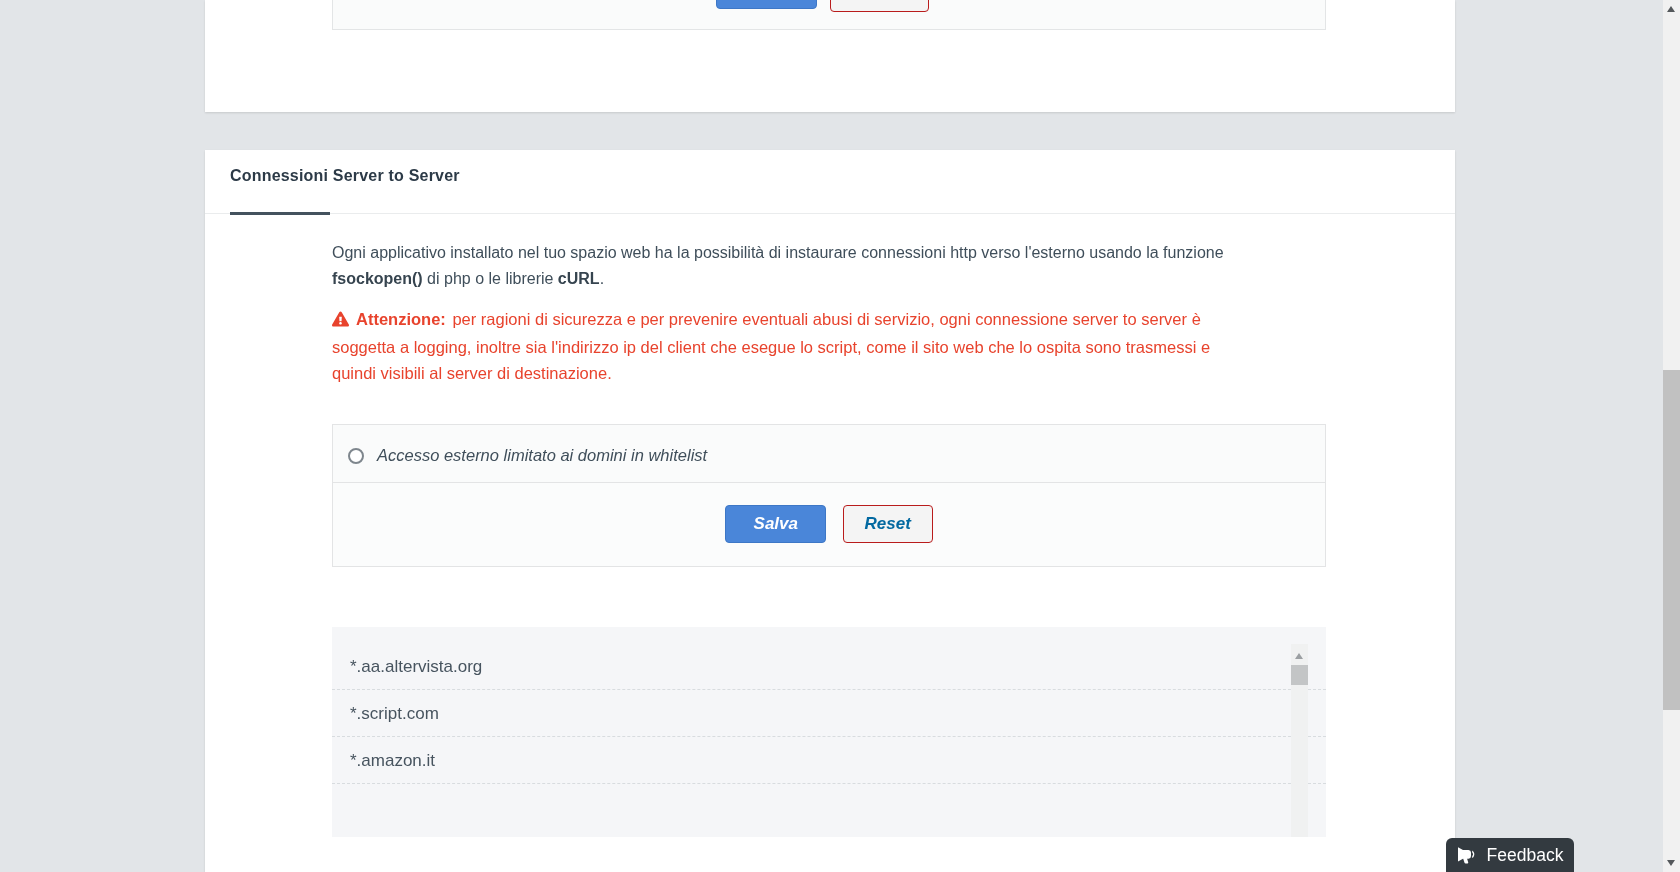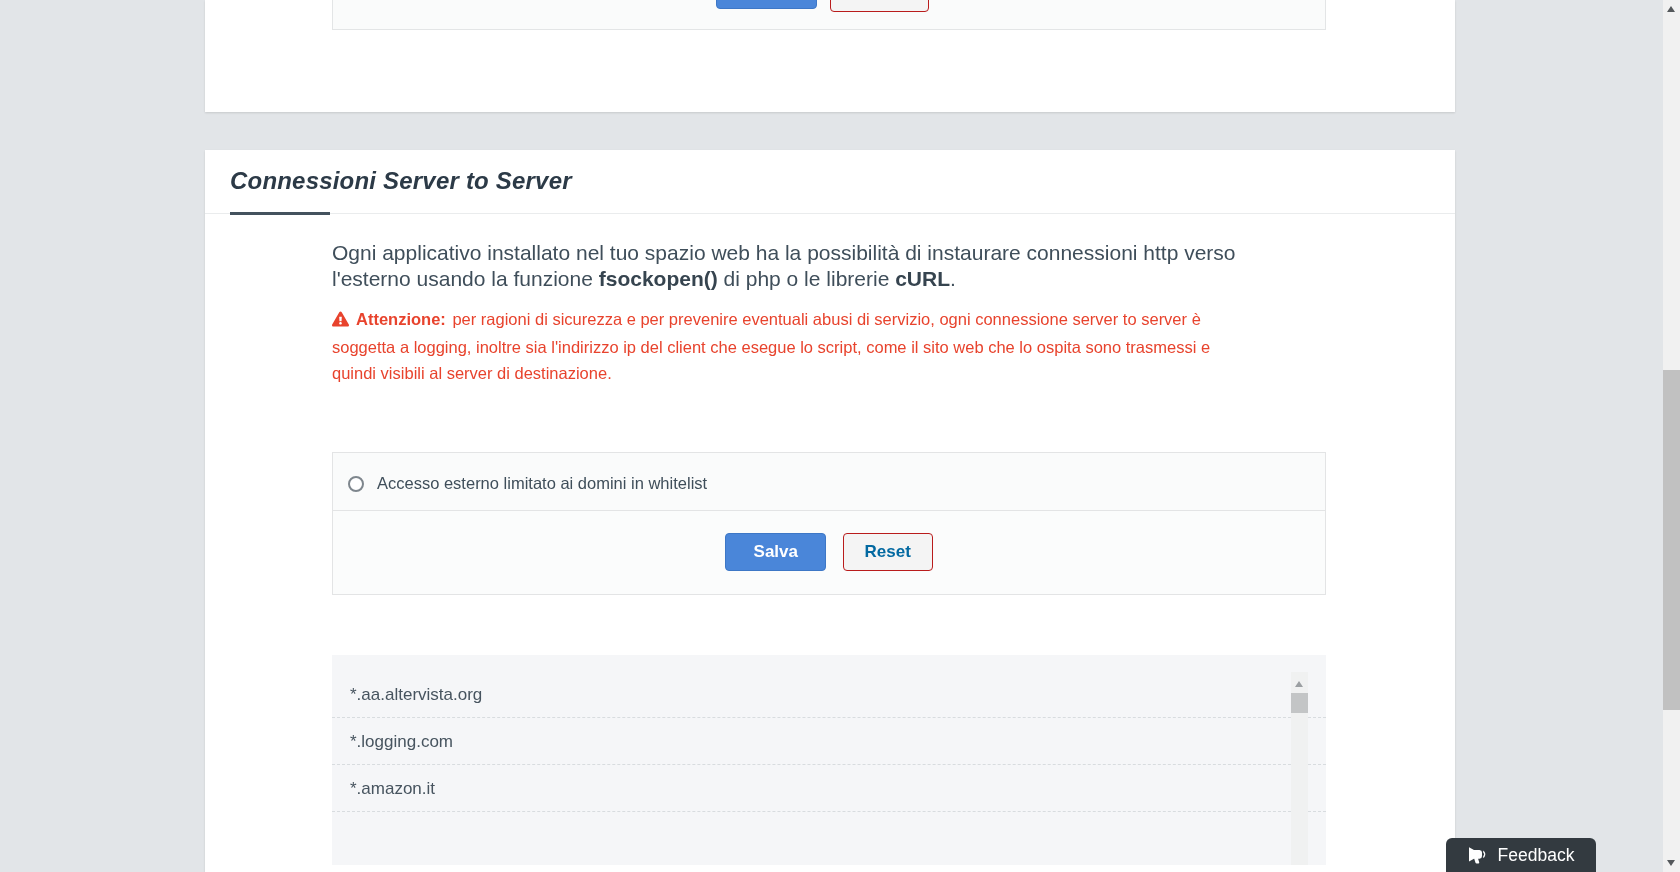--- a/index.html
+++ b/index.html
@@ -26,41 +26,41 @@
     border-radius:4px; height:38px; line-height:36px; cursor:pointer;
   }
   .btn-blue { background:#4a86d9; border:1px solid #3d77c6; color:#fff; }
   .btn-gray { background:#f4f4f4; border:1px solid #b91c1c; color:#0369a1; }
   #top-salva { position:absolute; left:511px; top:-29px; width:101px; }
   #top-reset { position:absolute; left:625px; top:-26px; width:99px; }
 
   
   .card-header { position:relative; height:64px; border-bottom:1px solid #eaeced; }
   .card-title {
-    position:absolute; left:25px; top:17px; font-size:24px; font-weight:bold;
-    color:#2c3a47; letter-spacing:.2px;font-style:italic;
+    position:absolute; left:25px; top:17px; font-size:16px; font-weight:bold;
+    color:#2c3a47; letter-spacing:.2px;
   }
   .title-accent {
     position:absolute; left:25px; bottom:-2px; width:100px; height:3px; background:#44525e;
   }
 
   .card-body { position:relative; padding:14px 129px 0 127px; }
 
   .intro {
-    margin-top:12px; font-size:21px; line-height:26px; color:#3f4e5a; max-width:912px;
+    margin-top:12px; font-size:16px; line-height:26px; color:#3f4e5a; max-width:912px;
   }
   .intro b { color:#36444f; }
   .warning {
     margin-top:14px; font-size:16.5px; line-height:26px; color:#e8432d; max-width:916px;
   }
   .warning b { padding-right:2px; }
   .warn-icon { display:inline-block; vertical-align:-2px; margin-right:7px; }
 
   
-  .form-box { margin-top:66px; border:1px solid #e3e4e5; background:#fafbfb; }
+  .form-box { margin-top:38px; border:1px solid #e3e4e5; background:#fafbfb;font-style:italic; }
   .radio-area { padding:17px 0 13px 15px; }
   .radio-row { display:flex; align-items:center; padding:4px 0; }
   .radio {
     width:16px; height:16px; border-radius:50%;
     border:2px solid #7e868d; background:#fff; margin-right:13px; position:relative; flex:none;
   }
   .radio.checked { border-color:#2477d4; }
   .radio.checked::after {
     content:""; position:absolute; left:2px; top:2px; width:8px; height:8px;
     border-radius:50%; background:#2477d4;
@@ -90,21 +90,21 @@
   }
   .inner-sb-arrow-up {
     position:absolute; top:9px; left:4px; width:0; height:0;
     border-left:4.5px solid transparent; border-right:4.5px solid transparent;
     border-bottom:6px solid #9b9fa2;
   }
   .inner-sb-thumb { position:absolute; top:21px; left:0; width:17px; height:20px; background:#c3c5c6; }
 
   
   .feedback-btn {
-    position:fixed; left:1446px; top:838px; width:150px; height:34px;
+    position:fixed; left:1446px; top:838px; width:128px; height:34px;
     background:#333a40; border-radius:6px 6px 0 0; color:#fff;
     display:flex; align-items:center; justify-content:center; gap:10px;
     font-size:17.5px; cursor:pointer;
   }
 
   
   .browser-scrollbar {
     position:fixed; right:0; top:0; width:17px; height:872px; background:#f1f1f1;
   }
   .sb-arrow {
@@ -149,21 +149,21 @@
       <div class="form-divider"></div>
       <div class="form-footer">
         <div class="btn btn-blue" id="salva">Salva</div>
         <div class="btn btn-gray" id="reset">Reset</div>
       </div>
     </div>
 
     <div class="whitelist">
       <div class="wl-list">
         <div class="wl-row">*.aa.altervista.org</div>
-        <div class="wl-row">*.logging.com</div>
+        <div class="wl-row">*.script.com</div>
         <div class="wl-row">*.amazon.it</div>
         <div class="inner-scrollbar">
           <div class="inner-sb-arrow-up"></div>
           <div class="inner-sb-thumb"></div>
         </div>
       </div>
     </div>
 
   </div>
 </div>

